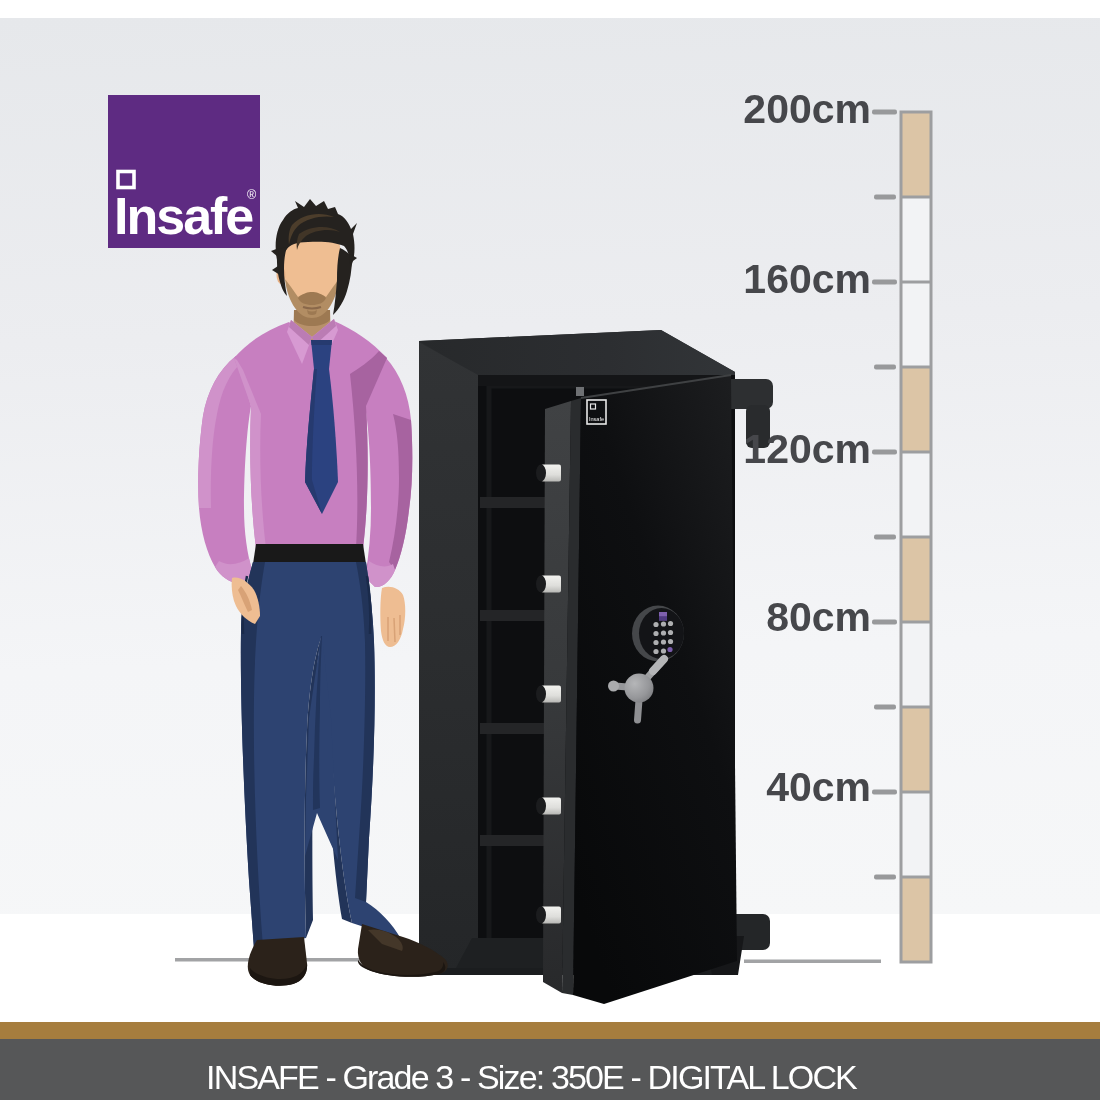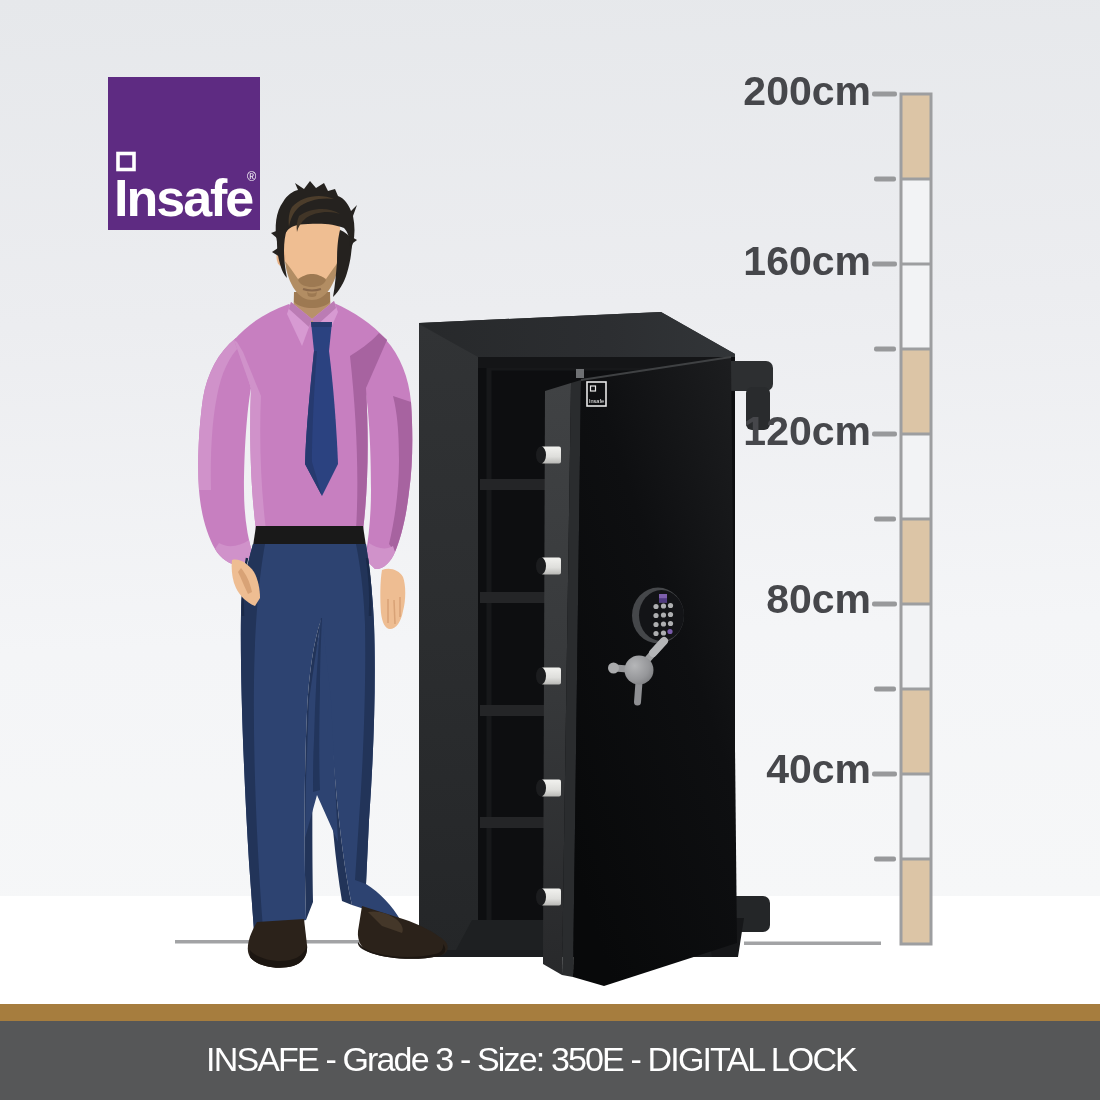--- a/index.html
+++ b/index.html
@@ -1,18 +1,18 @@
 <!DOCTYPE html>
 <html><head>
 <meta charset="utf-8">
 <style>
   html,body{margin:0;padding:0;}
   body{width:1100px;height:1100px;overflow:hidden;font-family:"Liberation Sans",sans-serif;}
   #stage{position:relative;width:1100px;height:896px;
-    background:linear-gradient(178deg,#e6e8eb 0%,#ecedf0 35%,#f4f5f7 70%,#f6f7f8 100%);}
+    background:linear-gradient(178deg,#e6e8eb 0%,#ecedf0 35%,#f4f5f7 70%,#f6f7f8 100%);margin-top:18px;}
   svg{position:absolute;top:0;left:0;}
 </style>
 </head>
 <body>
 <div id="stage">
 <svg width="1100" height="1100" viewBox="0 0 1100 1100">
   <defs>
     <linearGradient id="topface" x1="0" y1="0" x2="1" y2="0">
       <stop offset="0" stop-color="#27292b"></stop>
           <stop offset="0.6" stop-color="#2c2e31"></stop>

